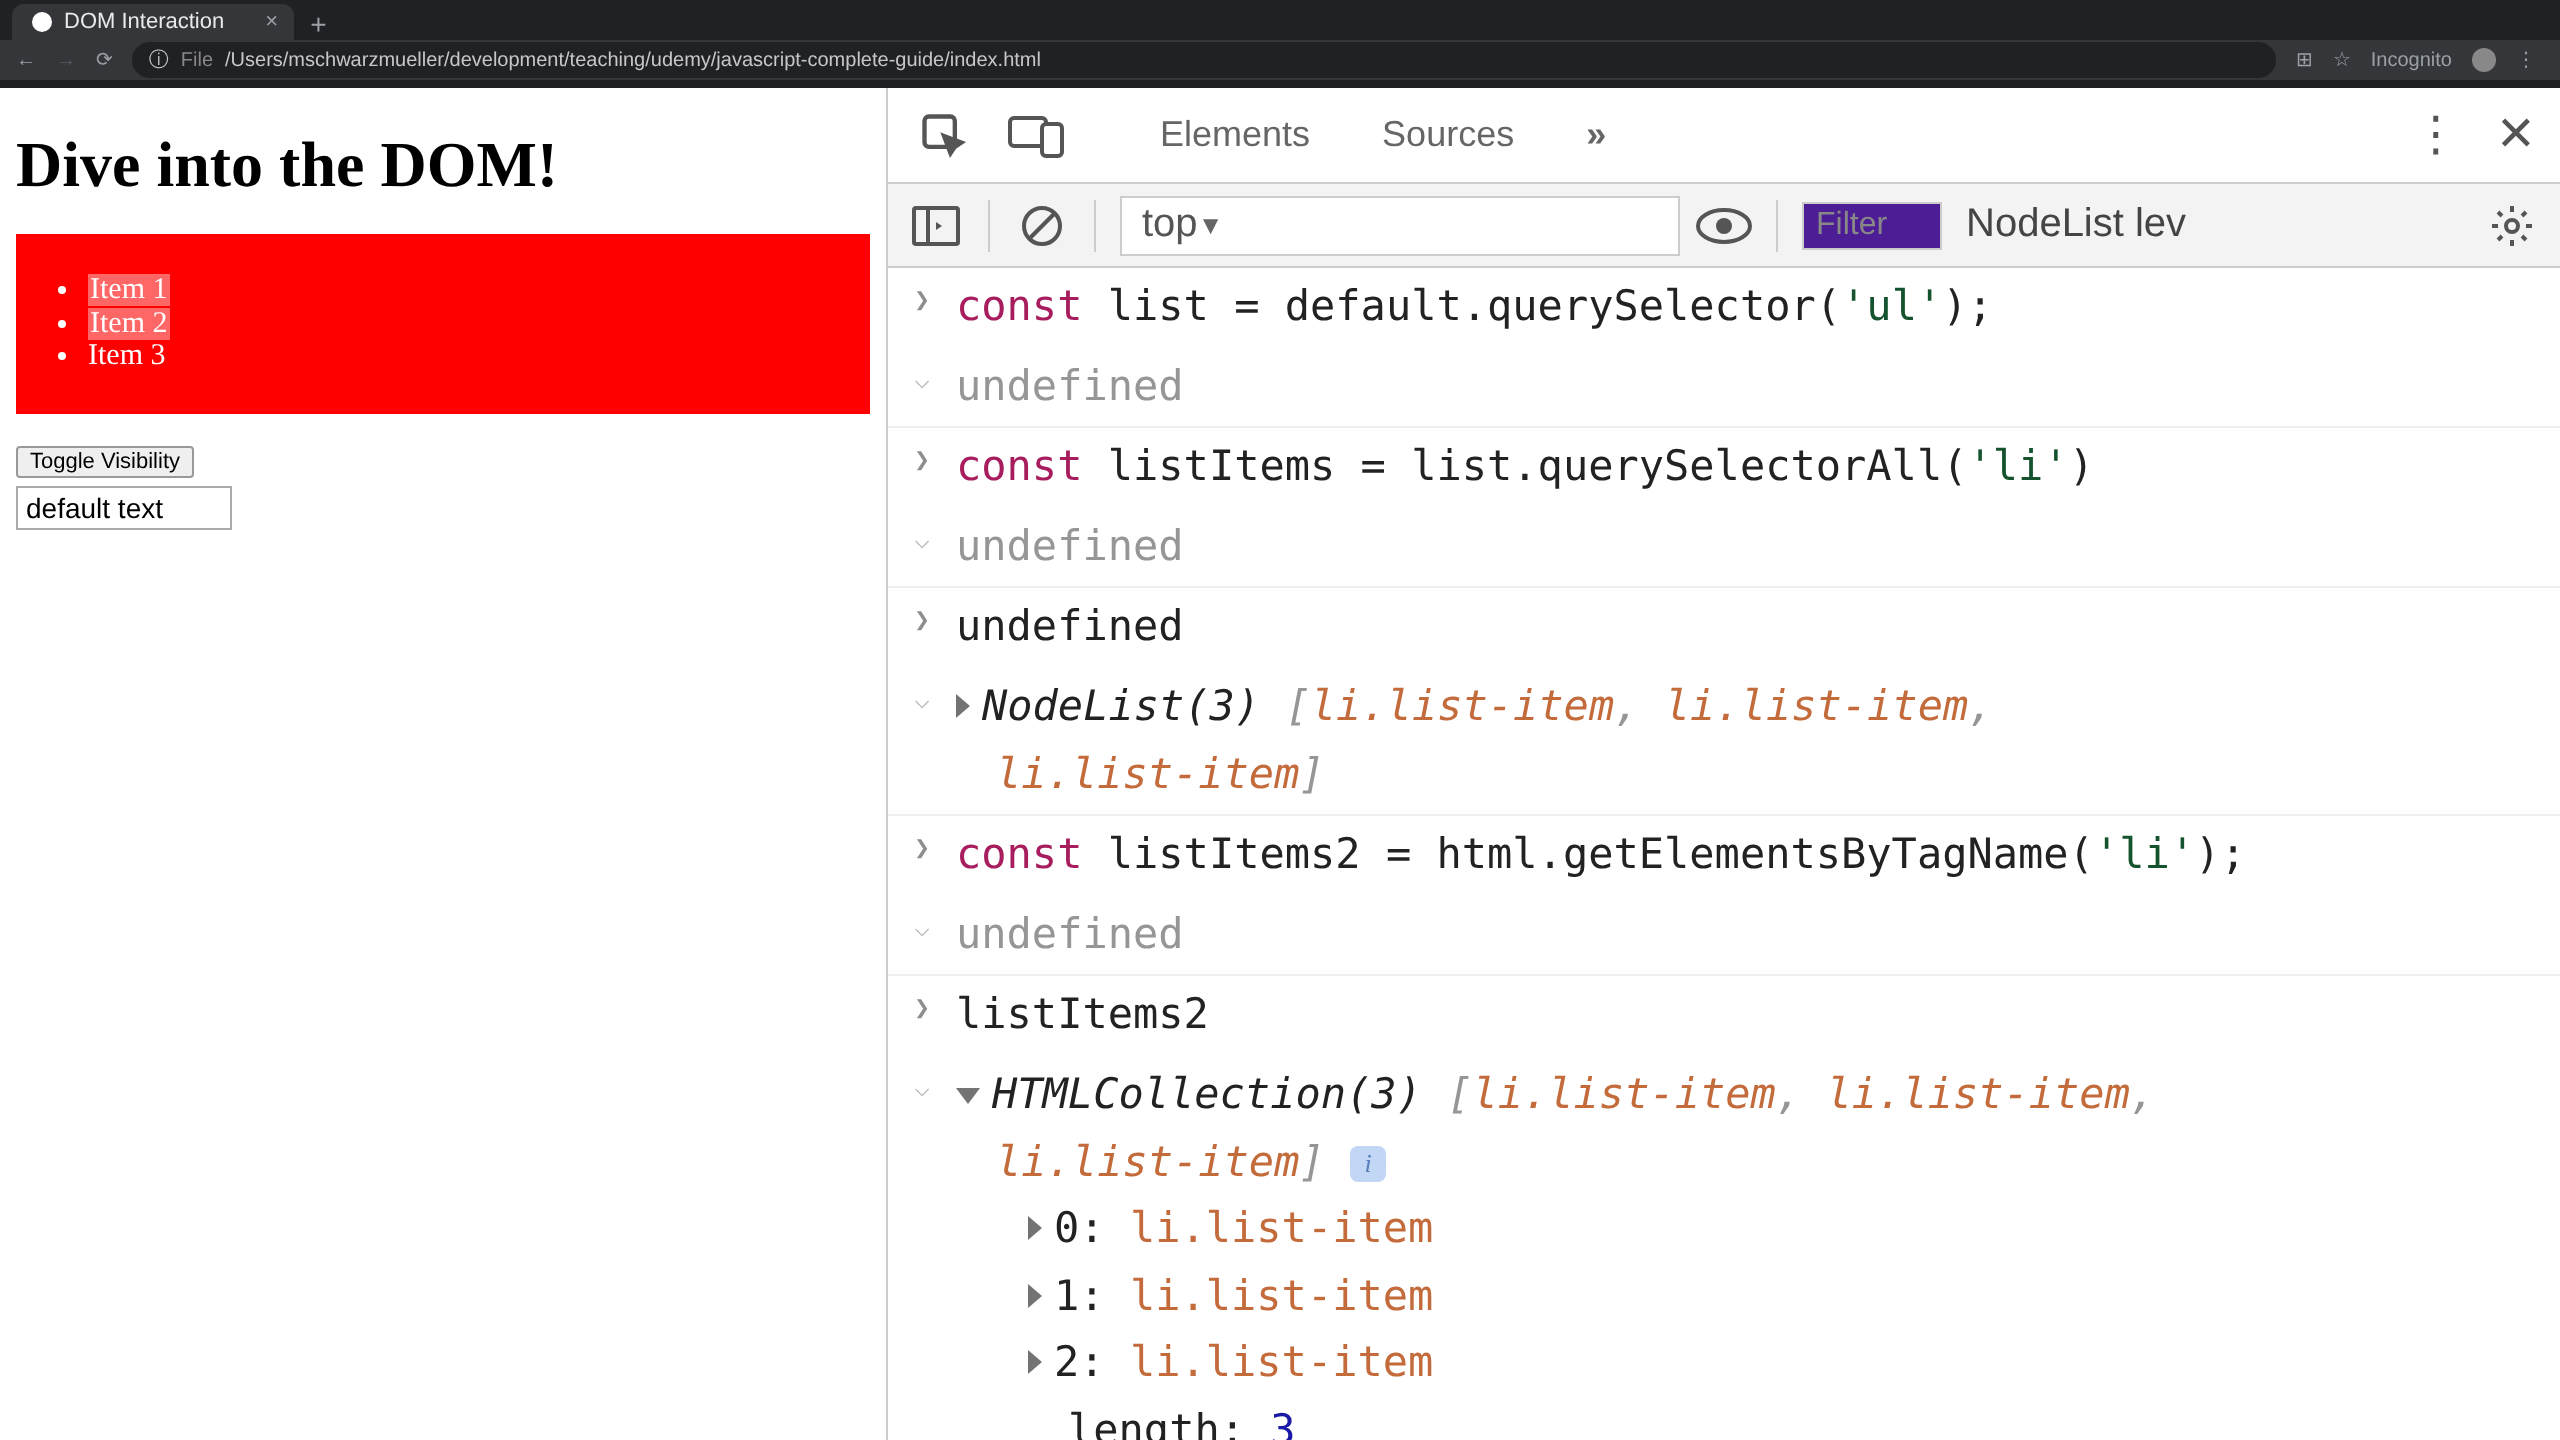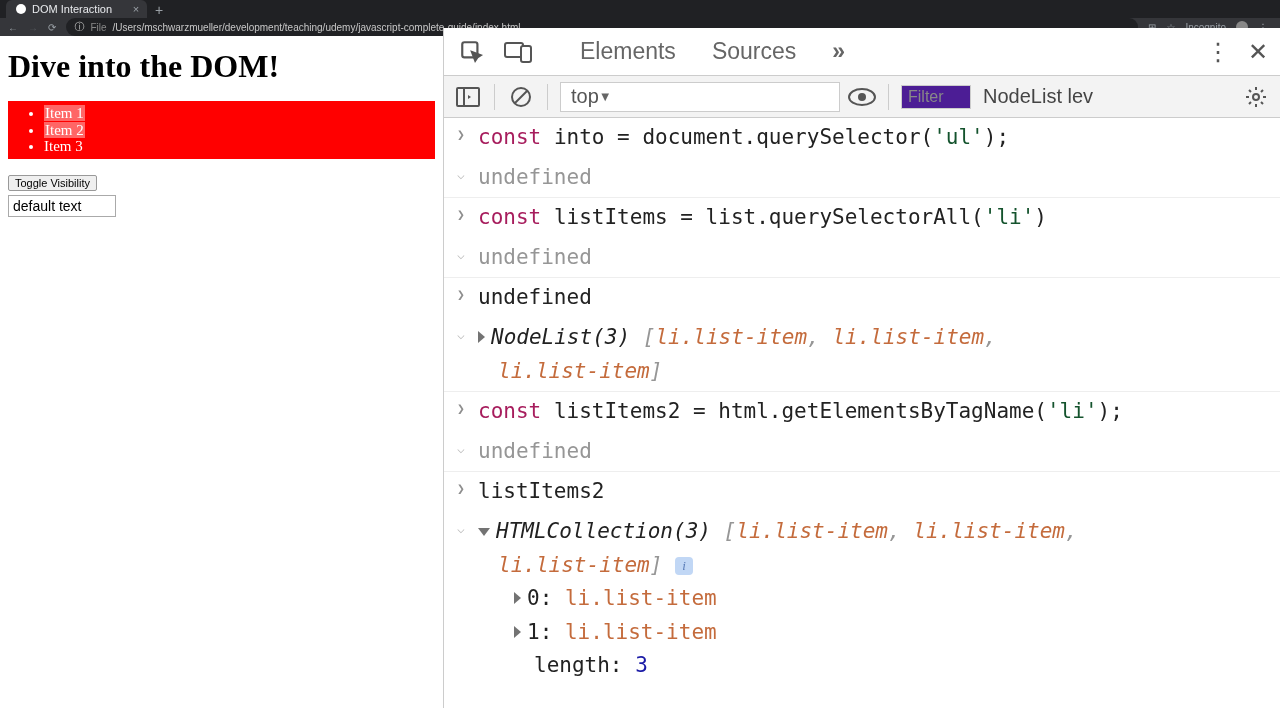--- a/index.html
+++ b/index.html
@@ -3,21 +3,21 @@
 <meta charset="utf-8">
 <style>
   * { box-sizing: border-box; }
   html, body { margin: 0; padding: 0; font-family: Arial, sans-serif; height: 100%; overflow: hidden; }
   
   
   .browser-chrome {
     background: #202124;
     color: #9aa0a6;
     font-size: 11px;
-    height: 28px;
+    height: 44px;
     display: flex;
     flex-direction: column;
   }
   .tab-bar {
     display: flex;
     align-items: flex-end;
     height: 20px;
     padding-left: 6px;
   }
   .tab {
@@ -66,21 +66,21 @@
   }
   .page-pane {
     width: 444px;
     padding: 8px;
     border-right: 1px solid #ccc;
   }
   .page-pane h1 { font-family: "Times New Roman", serif; font-size: 32px; margin: 12px 0 16px 0; }
   .red-box {
     background: red;
     color: #fff;
-    padding: 4px 4px;
+    padding: 20px 4px;
     margin-bottom: 14px;
   }
   .red-box ul { margin: 0; padding-left: 32px; }
   .red-box li { font-family: "Times New Roman", serif; font-size: 15px; line-height: 1.1; }
   .hl { background: rgba(255,255,255,0.4); padding: 0 1px; }
   .page-pane button {
     font-size: 11px;
     padding: 1px 6px;
     border: 1px solid #999;
     background: #efefef;
@@ -105,21 +105,21 @@
   .dt-top {
     height: 48px;
     border-bottom: 1px solid #ccc;
     display: flex;
     align-items: center;
     padding: 0 12px;
   }
   .dt-top-left { display: flex; gap: 14px; align-items: center; padding-right: 28px; }
   .dt-icon-btn { width: 32px; height: 32px; display: flex; align-items: center; justify-content: center; }
   .dt-tabs { display: flex; align-items: stretch; height: 100%; flex: 1; }
-  .dt-tab { padding: 0 18px; display: flex; align-items: center; font-size: 23px; color: #666; cursor: pointer; }
+  .dt-tab { padding: 0 18px; display: flex; align-items: center; font-size: 18px; color: #666; cursor: pointer; }
   .dt-tab.active { color: #111; border-bottom: 3px solid #1a73e8; }
   .dt-top-right { display: flex; gap: 18px; align-items: center; font-size: 24px; color: #555; }
   
   .dt-toolbar {
     height: 42px;
     background: #f3f3f3;
     border-bottom: 1px solid #ccc;
     display: flex;
     align-items: center;
     padding: 0 10px;
@@ -332,21 +332,21 @@
       </div>
     </div>
 
     <div class="console-body">
 
       <div class="row no-border">
         <div class="gutter">
             <span class="arrow-r">❯</span>
           </div>
         <div class="content plain">
-          <span class="kw">const</span> <span>into = document.querySelector(</span><span class="str">'ul'</span><span>);</span>
+          <span class="kw">const</span> <span>list = default.querySelector(</span><span class="str">'ul'</span><span>);</span>
         </div>
       </div>
       <div class="row">
         <div class="gutter">
             <span class="arrow-l">⌵</span>
           </div>
         <div class="content grey">undefined</div>
       </div>
 
       <div class="row no-border">
@@ -405,20 +405,21 @@
         <div class="gutter">
             <span class="arrow-l">⌵</span>
           </div>
         <div class="content">
           <span class="expand-tri down"></span><span class="it plain">HTMLCollection(3)</span><span class="it grey"> [</span><span class="classname">li.list-item</span><span class="it grey">, </span><span class="classname">li.list-item</span><span class="it grey">, </span><br>
           <span style="display:inline-block;width:20px"></span><span class="classname">li.list-item</span><span class="it grey">]</span>
           <span class="info-badge">i</span>
           <div class="indent1">
             <div><span class="expand-tri"></span><span class="plain"><span>0</span>: </span><span class="classname" style="font-style:normal">li.list-item</span></div>
             <div><span class="expand-tri"></span><span class="plain"><span>1</span>: </span><span class="classname" style="font-style:normal">li.list-item</span></div>
+            <div><span class="expand-tri"></span><span class="plain"><span>2</span>: </span><span class="classname" style="font-style:normal">li.list-item</span></div>
             <div style="padding-left:20px"><span class="plain"><span>length</span>: </span><span class="num">3</span></div>
 
           </div>
         </div>
       </div>
     </div>
   </div>
 </div>
 
 </body></html>

